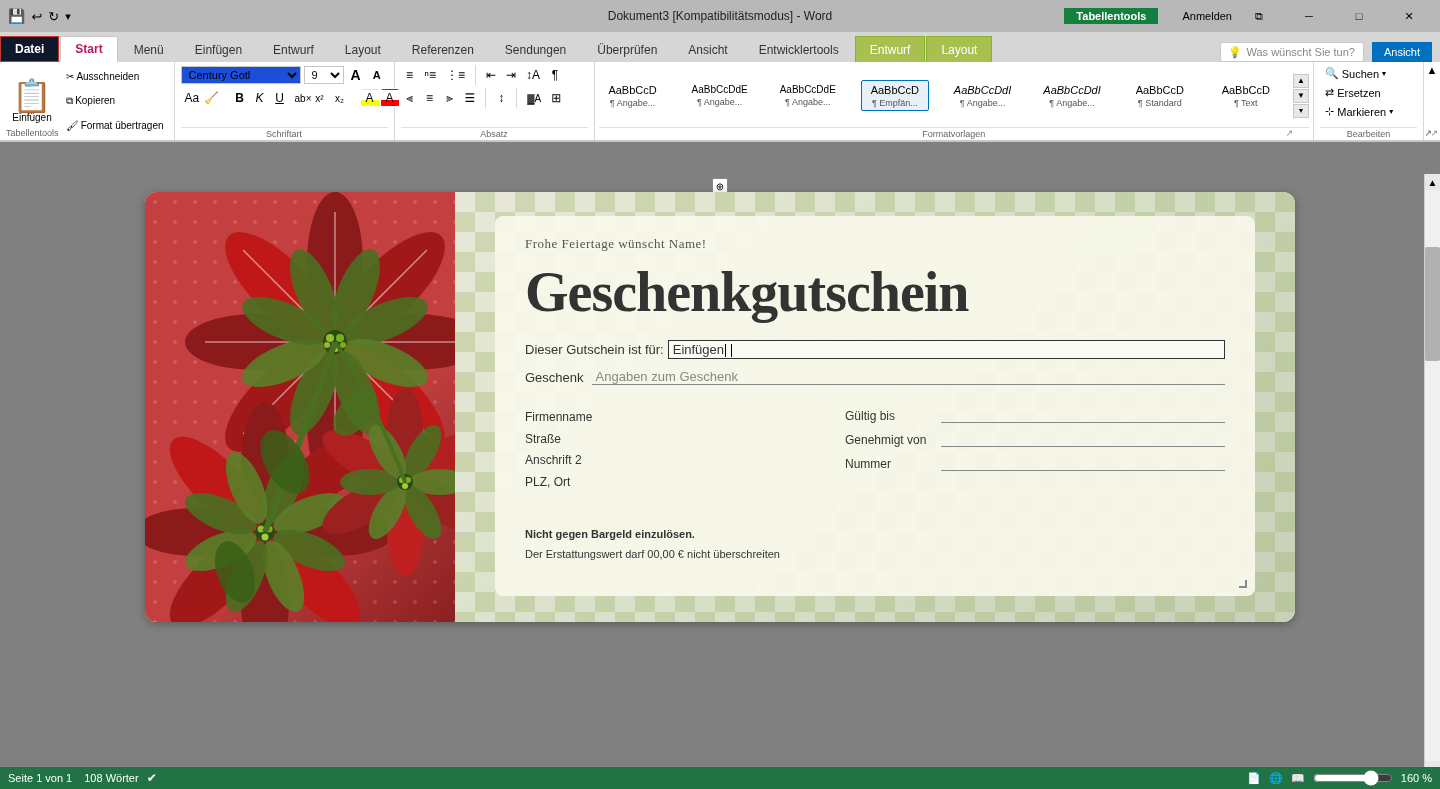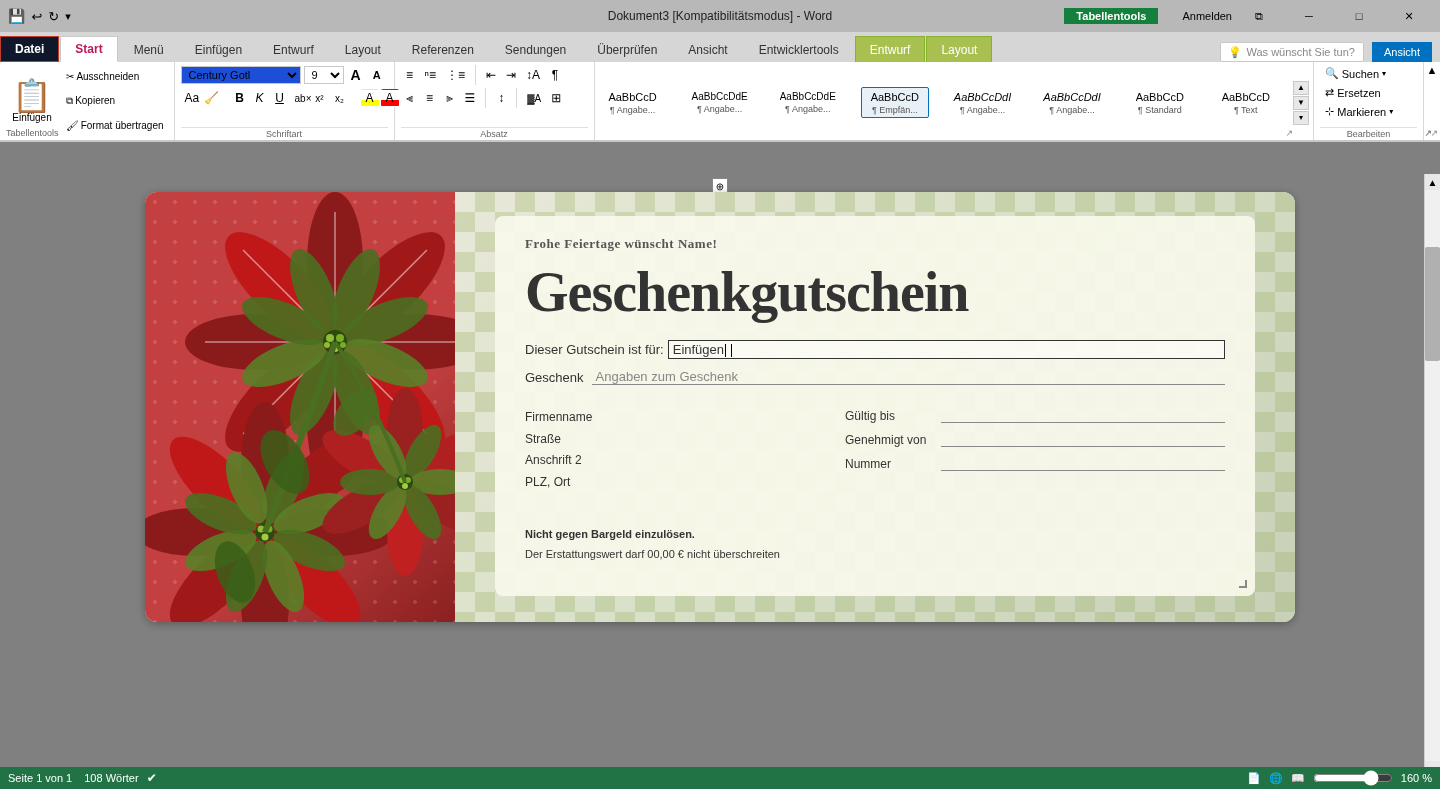--- a/index.html
+++ b/index.html
@@ -283,21 +283,20 @@
       margin: 0;
       min-height: 380px;
     }
 
     .voucher-subtitle {
       font-size: 13px;
       color: #555;
       margin-bottom: 8px;
       font-family: 'Georgia', serif;
       letter-spacing: 0.5px;
-      font-weight: bold;
     }
 
     .voucher-title {
       font-size: 56px;
       color: #333;
       font-family: 'Georgia', 'Times New Roman', serif;
       font-weight: bold;
       margin-bottom: 16px;
       letter-spacing: -1px;
     }
@@ -664,20 +663,21 @@
               <div class="style-name">¶ Text</div>
             </div>
           </div>
 
           <div style="display:flex; flex-direction:column; gap:1px;">
             <div class="styles-scroll-btn">▲</div>
             <div class="styles-scroll-btn">▼</div>
             <div class="styles-scroll-btn">▾</div>
           </div>
         </div>
+        <div class="ribbon-bottom-label">Formatvorlagen</div>
         <span class="expand-btn" style="position:absolute; right:20px; bottom:2px;">↗</span>
       </div>
 
       <div class="ribbon-section" style="width:110px;">
         <div class="ribbon-section-content" style="flex-direction:column; align-items:flex-start; gap:2px;">
           <div class="search-btn">
             <span>🔍</span>
             <span>Suchen</span>
             <span style="font-size:8px;">▾</span>
           </div>

